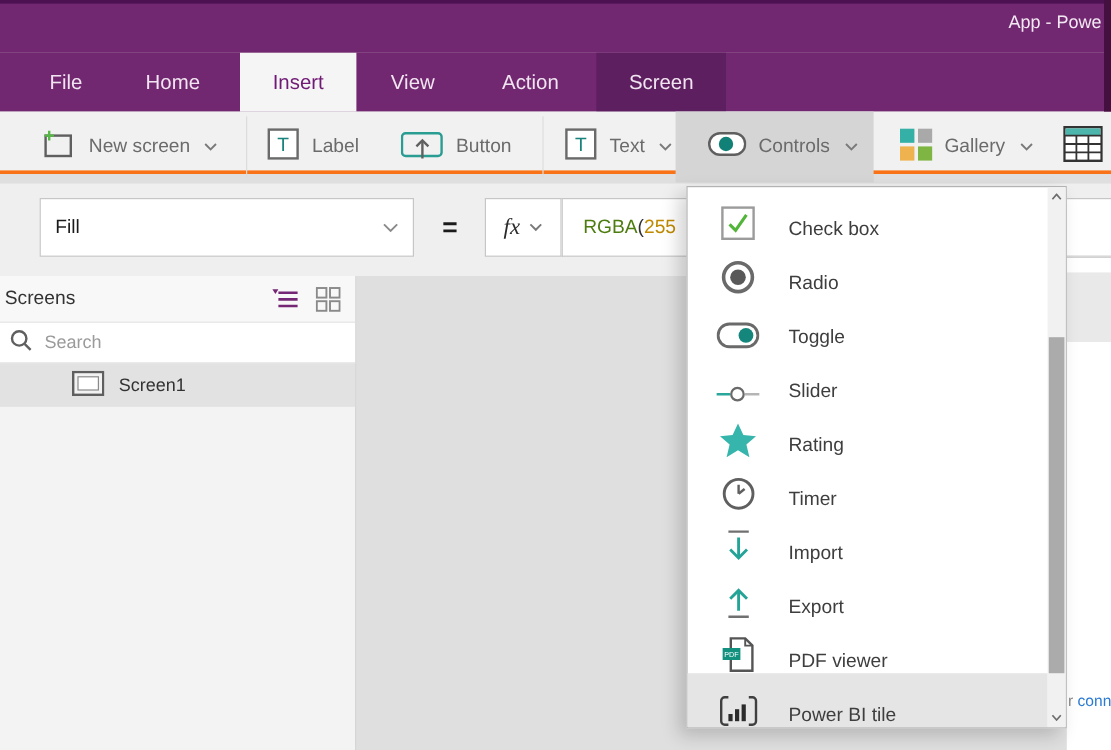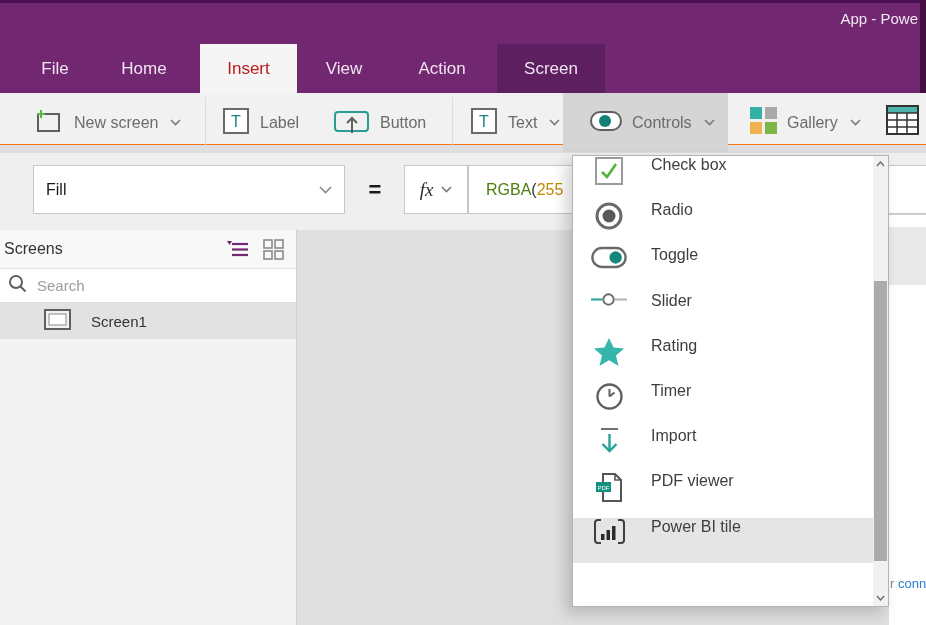--- a/index.html
+++ b/index.html
@@ -9,26 +9,26 @@
 
   
   #titlebar { position:absolute; left:0; top:0; width:926px; height:44px; background:#722771; }
   #titlebar .top-edge { position:absolute; left:0; top:0; width:100%; height:3px; background:#4c1150; }
   #window-title { position:absolute; right:8px; top:10px; color:#f2e8f2; font-size:15px; white-space:nowrap; }
   #header-right-strip { position:absolute; right:0; top:0; width:6px; height:93px; background:#441040; z-index:3; }
 
   #menubar { position:absolute; left:0; top:44px; width:926px; height:49px; background:#722771; }
   .tab { position:absolute; top:0; height:49px; display:flex; align-items:center; justify-content:center;
     color:#f0e4f0; font-size:17px; cursor:default; }
-  .tab.active { background:#f6f5f6; color:#b91c1c; }
+  .tab.active { background:#f6f5f6; color:#701a75; }
   .tab.pressed { background:#5e1f60; }
 
   
   #toolbar { position:absolute; left:0; top:93px; width:926px; height:52px; background:#f1f1f1;
-    border-bottom:1px solid #f97316; }
+    border-bottom:3px solid #f97316; }
   .tb-item { position:absolute; top:0; height:59px; display:flex; align-items:center; gap:10px;
     color:#6b6b6b; font-size:16px; white-space:nowrap; }
   .tb-sep { position:absolute; top:4px; height:51px; width:1px; background:#dcdcdc; }
   .chev { color:#7a7a7a; display:inline-flex; margin-left:2px; }
 
   
   #formula-row { position:absolute; left:0; top:153px; width:926px; height:77px; background:#efefef; }
   #fill-combo { position:absolute; left:33px; top:12px; width:312px; height:49px; background:#fff;
     border:1px solid #c6c6c6; display:flex; align-items:center; font-size:16px; color:#1a1a1a; padding:0 12px; }
   #fill-combo .spacer { flex:1; }
@@ -48,37 +48,37 @@
   
   #screens-panel { position:absolute; left:0; top:230px; width:297px; height:395px; background:#f3f3f3;
     border-right:1px solid #cfcfcf; }
   #panel-header { height:38px; background:#f8f8f8; display:flex; align-items:center; padding:0 12px 0 4px; }
   #panel-title { font-size:16px; color:#333; flex:1; }
   #panel-header .hicon { display:flex; margin-left:14px; }
   #search-row { height:35px; background:#fff; border-top:1px solid #e4e4e4; border-bottom:1px solid #ddd;
     display:flex; align-items:center; padding:0 8px; gap:10px; }
   #search-input { border:none; outline:none; flex:1; font-size:15px; color:#333; background:transparent; }
   #search-input::placeholder { color:#9b9b9b; }
-  #screen-row { height:36px; background:#e2e2e2; display:flex; align-items:center; padding-left:44px; gap:20px;
+  #screen-row { height:36px; background:#e2e2e2; display:flex; align-items:center; padding-left:60px; gap:12px;
     font-size:15px; color:#333; }
 
   
   #canvas { position:absolute; left:297px; top:230px; right:0; bottom:0; background:#dfdfdf; }
   #right-pane { position:absolute; left:889px; top:214px; width:37px; bottom:0; background:#fff;
     border-top:1px solid #d2d2d2; }
   #right-pane .gray-block { position:absolute; left:0; top:12px; width:37px; height:58px; background:#e9e9e9; }
   #right-pane .link-frag { position:absolute; left:1px; top:361px; font-size:13px; white-space:nowrap; }
   .frag-gray { color:#8a8a8a; }
   .frag-blue { color:#2b7bd3; }
 
   
   #controls-menu { position:absolute; left:572px; top:155px; width:317px; height:452px; background:#fff;
     border:1px solid #b3b3b3; box-shadow:-6px 6px 14px rgba(0,0,0,0.18); z-index:5; }
   #menu-items { position:absolute; left:0; top:0; right:15px; bottom:0; display:flex; flex-direction:column; }
-  .menu-item { height:45.2px; display:flex; align-items:flex-start; padding-left:18px; gap:24px;
+  .menu-item { height:45.2px; display:flex; align-items:flex-end; padding-left:24px; gap:24px;
     font-size:16px; color:#3e3e3e; }
   .menu-item.highlighted { background:#e5e5e5; }
   .mi-icon { width:36px; display:flex; justify-content:center; }
   #menu-scrollbar { position:absolute; right:0; top:0; width:15px; height:100%; background:#f1f1f1; }
   #menu-scrollbar .arrow { position:absolute; left:0; width:15px; height:16px; display:flex;
     align-items:center; justify-content:center; color:#6d6d6d; }
   #menu-scrollbar .arrow.up { top:0; }
   #menu-scrollbar .arrow.down { bottom:0; }
   #scroll-thumb { position:absolute; left:1px; top:125px; width:13px; height:280px; background:#ababab; }
 </style>
@@ -345,20 +345,30 @@
         <span class="mi-icon">
           <svg width="27" height="30" viewBox="0 0 27 30">
             <line x1="5" y1="2" x2="22" y2="2" stroke="#707070" stroke-width="2"></line>
             <line x1="13.5" y1="7" x2="13.5" y2="23" stroke="#24a397" stroke-width="2.4"></line>
             <polyline points="6.5,17 13.5,24 20.5,17" fill="none" stroke="#24a397" stroke-width="2.4"></polyline>
           </svg>
         </span>
         <span>Import</span>
       </div>
 
+      <div class="menu-item">
+        <span class="mi-icon">
+          <svg width="27" height="30" viewBox="0 0 27 30">
+            <line x1="13.5" y1="23" x2="13.5" y2="7" stroke="#24a397" stroke-width="2.4"></line>
+            <polyline points="6.5,13 13.5,6 20.5,13" fill="none" stroke="#24a397" stroke-width="2.4"></polyline>
+            <line x1="5" y1="28" x2="22" y2="28" stroke="#707070" stroke-width="2"></line>
+          </svg>
+        </span>
+        <span>Export</span>
+      </div>
 
       <div class="menu-item">
         <span class="mi-icon">
           <svg width="27" height="31" viewBox="0 0 27 31">
             <path d="M7,2 h12 l6,6 v21 h-18 z" fill="#fff" stroke="#555" stroke-width="2"></path>
             <polyline points="19,2 19,8 25,8" fill="none" stroke="#555" stroke-width="1.6"></polyline>
             <rect x="0" y="10" width="15" height="10" fill="#12917f"></rect>
             <text x="7.5" y="17.5" text-anchor="middle" font-size="6" fill="#fff" font-family="Liberation Sans, sans-serif">PDF</text>
           </svg>
         </span>

